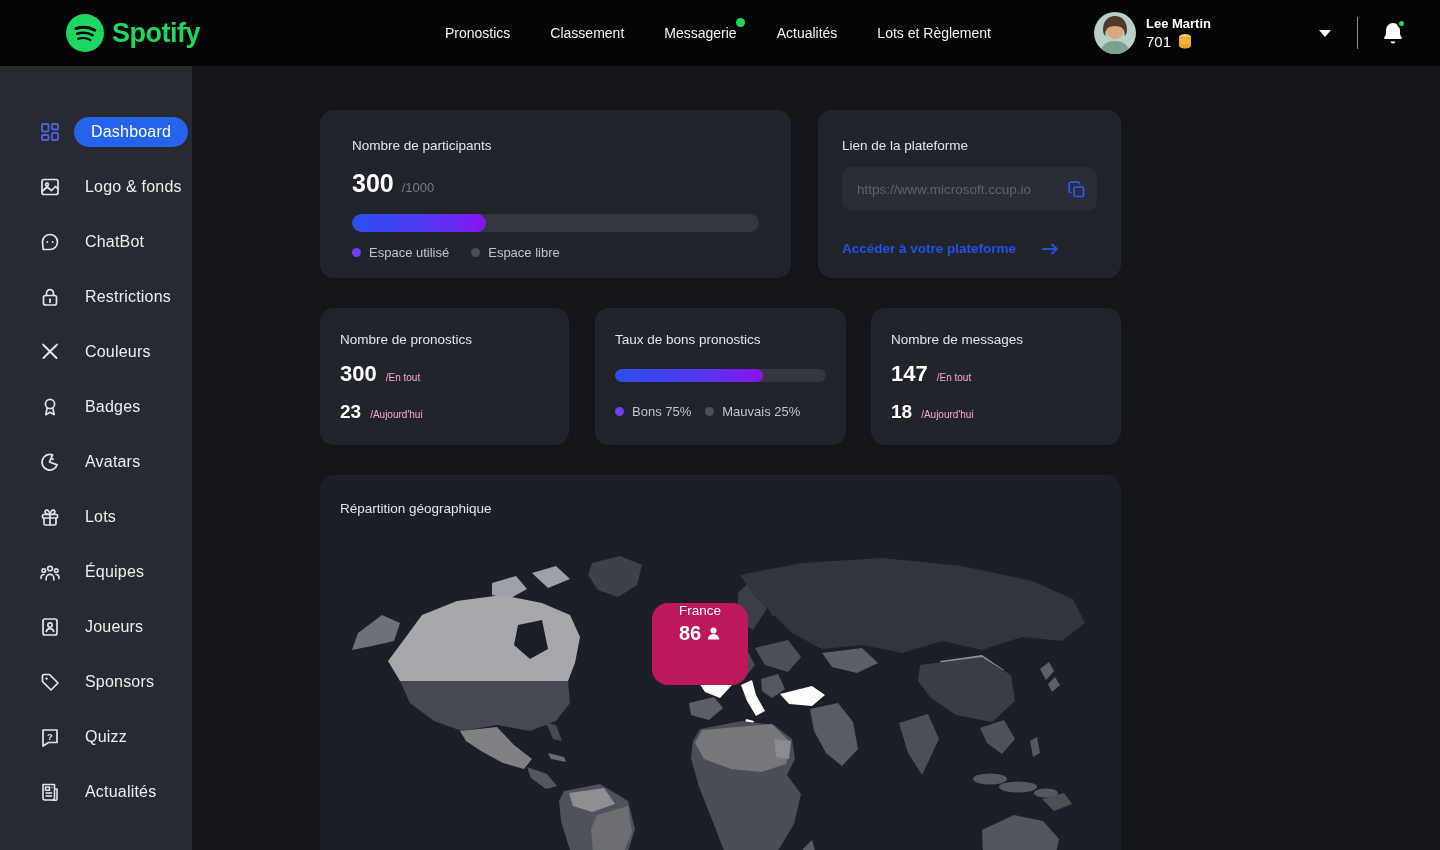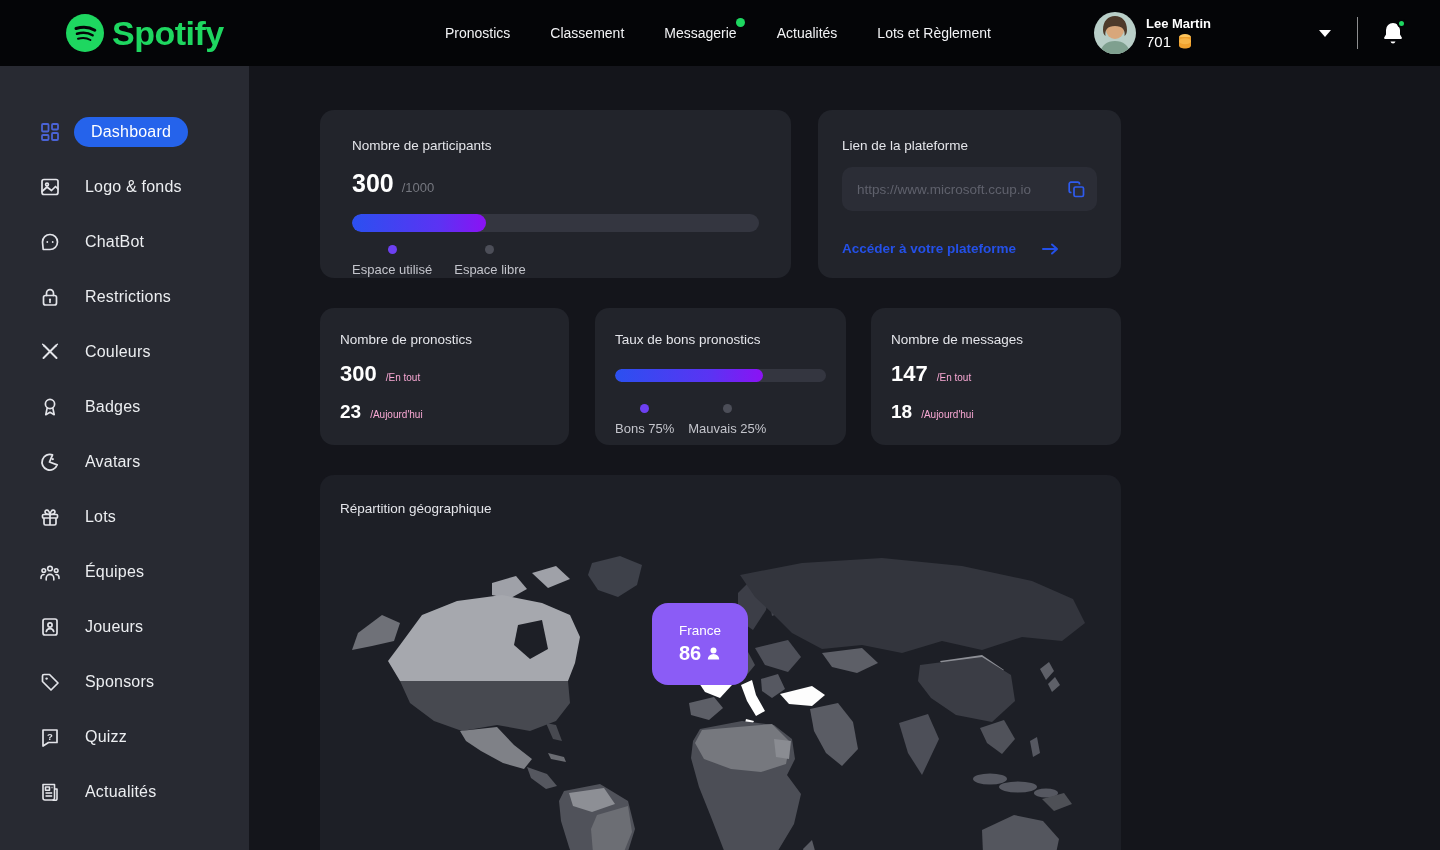--- a/index.html
+++ b/index.html
@@ -3,57 +3,57 @@
 <meta charset="utf-8">
 <style>
   * { margin:0; padding:0; box-sizing:border-box; }
   html,body { width:1440px; height:850px; overflow:hidden; background:#14151b;
     font-family:"Liberation Sans", sans-serif; -webkit-font-smoothing:antialiased; }
 
   
   .header { position:absolute; left:0; top:0; width:1440px; height:66px; background:#040507;
     display:flex; align-items:center; z-index:30; }
   .brand { display:flex; align-items:center; gap:8px; margin-left:66px; }
-  .brand-text { color:#1ed760; font-size:34px; font-weight:bold; letter-spacing:-0.5px; }
+  .brand-text { color:#1ed760; font-size:27px; font-weight:bold; letter-spacing:-0.5px; }
   .topnav { position:absolute; left:445px; top:0; height:66px; display:flex; align-items:center; gap:40px; }
   .topnav-item { position:relative; color:#f2f3f5; font-size:14px; font-weight:500; cursor:pointer; white-space:nowrap;text-align:center; }
   .nav-dot { position:absolute; right:-8px; top:-7px; width:9px; height:9px; border-radius:50%; background:#1ed760; }
   .userbox { position:absolute; right:36px; top:0; height:66px; display:flex; align-items:center; }
   .user-meta { margin-left:10px; }
   .user-name { color:#fff; font-size:13px; font-weight:bold; }
   .user-points { display:flex; align-items:center; gap:6px; color:#fff; font-size:15px; margin-top:2px; }
   .caret { width:0; height:0; border-left:6px solid transparent; border-right:6px solid transparent;
     border-top:7px solid #fff; margin-left:108px; cursor:pointer; }
   .vdivider { width:1px; height:32px; background:rgba(255,255,255,0.55); margin:0 24px 0 26px; }
   .bell-wrap { position:relative; cursor:pointer; }
   .bell-dot { position:absolute; right:-2px; top:-2px; width:9px; height:9px; border-radius:50%;
     background:#1ed760; border:2px solid #040507; }
 
   
-  .sidebar { position:absolute; left:0; top:66px; width:249px; height:784px; background:#282a32; z-index:20; }
+  .sidebar { position:absolute; left:0; top:66px; width:192px; height:784px; background:#282a32; z-index:20; }
   .side-list { padding-top:38px; }
   .side-item { display:flex; align-items:center; height:55px; padding-left:38px; cursor:pointer; }
   .side-icon { width:24px; height:24px; flex:0 0 24px; display:flex; align-items:center; justify-content:center; }
   .side-label { margin-left:23px; color:#eceef1; font-size:16px; font-weight:500; letter-spacing:0.2px; }
   .side-label.active { background:#2563eb; color:#fff; border-radius:17px; padding:6px 17px; margin-left:12px; }
 
   
   .main { position:absolute; left:236px; top:66px; width:1204px; height:664px; background:#14151b; }
   .card { position:absolute; background:#22242b; border-radius:14px; }
   .card-title { color:#e4e5ea; font-size:13.5px; font-weight:500; }
 
   .card-participants { left:84px; top:44px; width:471px; height:168px; padding:28px 32px; }
   .bignum-row { display:flex; align-items:baseline; gap:8px; margin-top:16px; }
   .bignum { color:#fff; font-size:25px; font-weight:bold; }
   .bignum-sub { color:#75777f; font-size:13px; }
   .pbar { position:relative; height:18px; border-radius:9px; background:#343640; margin-top:16px; overflow:hidden; }
   .pbar-fill { position:absolute; left:0; top:0; height:100%; border-radius:9px;
     background:linear-gradient(90deg,#2b50f0 0%,#5b33f3 65%,#8b12f4 100%); }
   .legend { display:flex; gap:22px; margin-top:13px; }
-  .legend-item { display:flex; align-items:center; gap:8px; color:#c3c4cb; font-size:13px;flex-direction:column; }
+  .legend-item { display:flex; align-items:center; gap:8px; color:#c3c4cb; font-size:13px; }
   .dot { width:9px; height:9px; border-radius:50%; }
   .dot-used { background:#6d40f2; }
   .dot-free { background:#4c4e58; }
 
   .card-link { left:582px; top:44px; width:303px; height:168px; padding:28px 24px; }
   .url-input-wrap { position:relative; margin-top:14px; }
   .url-input { width:100%; height:44px; background:#2b2d36; border:none; border-radius:10px;
     padding:0 42px 0 15px; color:#cfd0d6; font-size:13.5px; outline:none; font-family:"Liberation Sans",sans-serif; }
   .url-input::placeholder { color:#5f616c; }
   .copy-btn { position:absolute; right:10px; top:11px; width:22px; height:22px; cursor:pointer;
@@ -68,22 +68,22 @@
   .stat-sub { color:#f9a8d4; font-size:10px; }
 
   .card-taux { left:359px; top:242px; width:251px; height:137px; padding:24px 20px; }
   .pbar.thin { height:13px; border-radius:7px; margin-top:22px; }
   .card-taux .legend { margin-top:22px; gap:14px; }
 
   .card-messages { left:635px; top:242px; width:250px; height:137px; padding:24px 20px; }
 
   .card-map { left:84px; top:409px; width:801px; height:470px; padding:26px 20px; background:#1d1f26; overflow:hidden; }
   .map-svg { position:absolute; left:22px; top:78px; }
-  .map-tooltip { position:absolute; left:332px; top:128px; width:96px; height:82px; background:#8b5cf6;
-    border-radius:16px; display:flex; flex-direction:column; align-items:center; justify-content:center;
+  .map-tooltip { position:absolute; left:332px; top:128px; width:96px; height:82px; background:#be185d;
+    border-radius:16px; display:flex; flex-direction:column; align-items:center; 
     gap:4px; z-index:5; }
   .tt-country { color:#fff; font-size:13.5px; }
   .tt-count { display:flex; align-items:center; gap:5px; color:#fff; font-size:20px; font-weight:bold; }
 
   svg { display:block; }
 </style>
 </head>
 <body>
 
 <div class="header">

